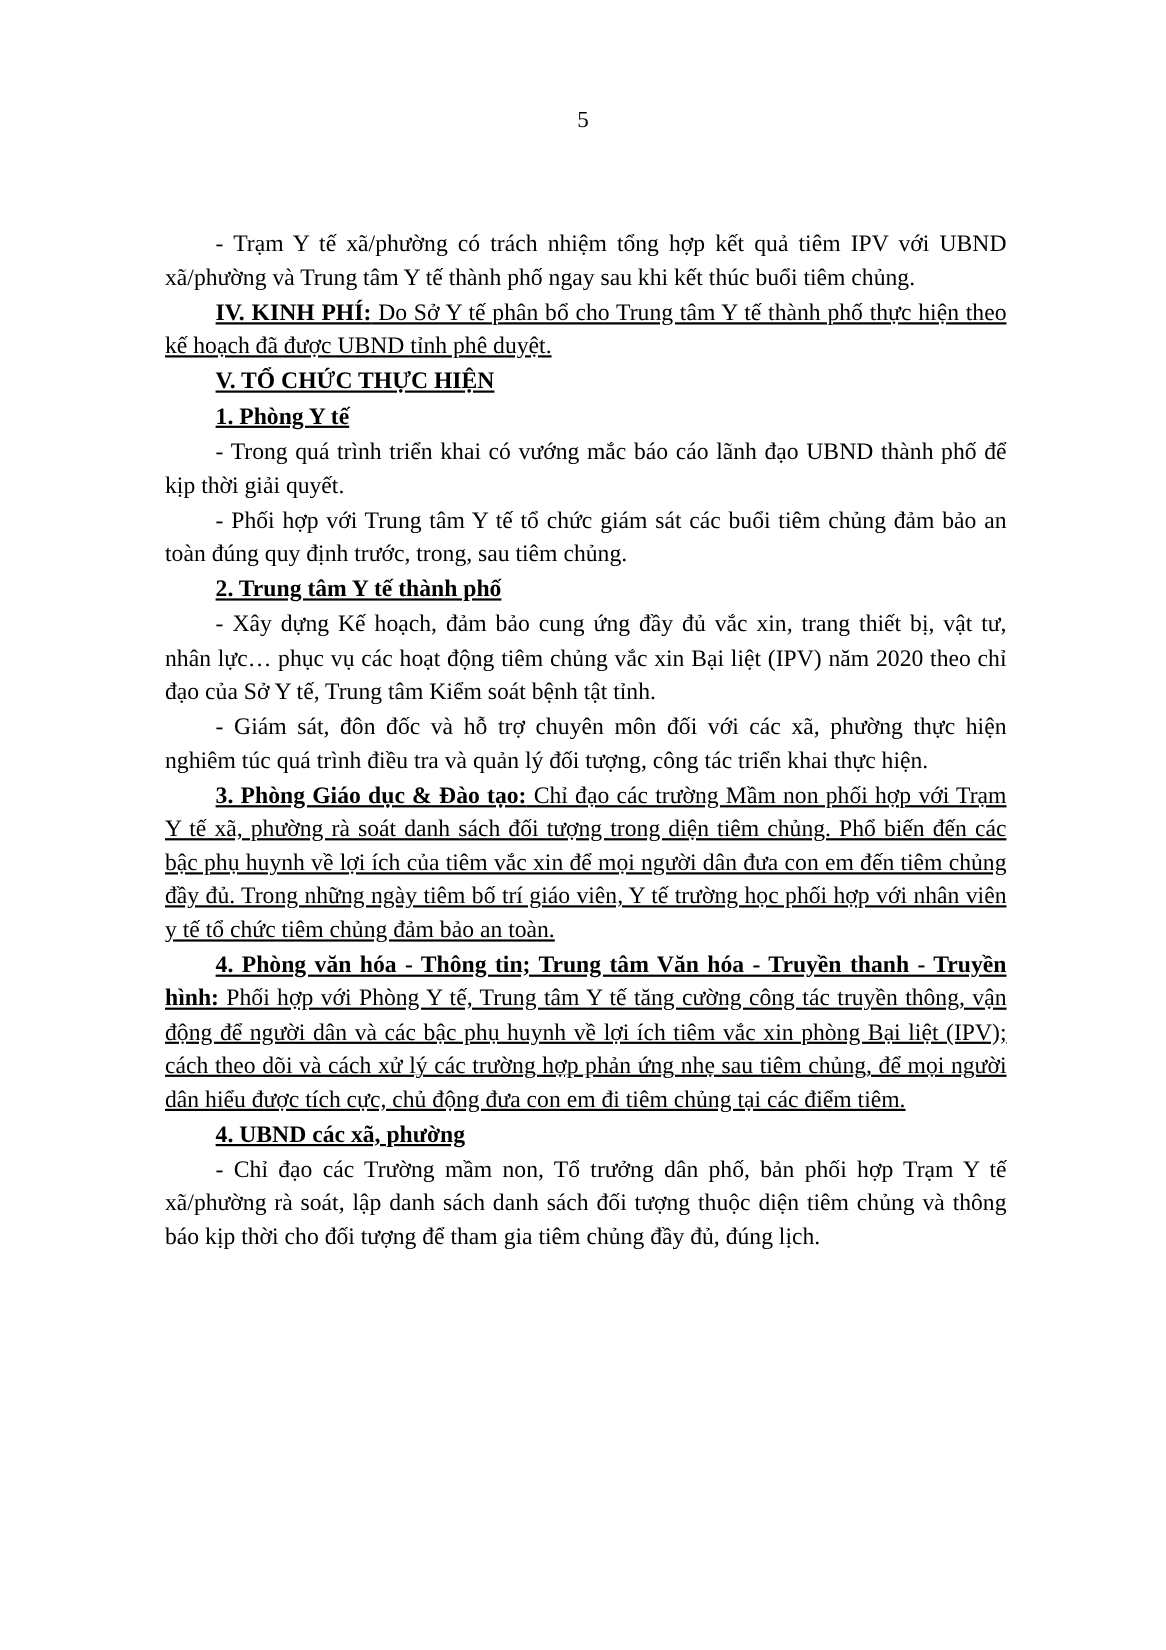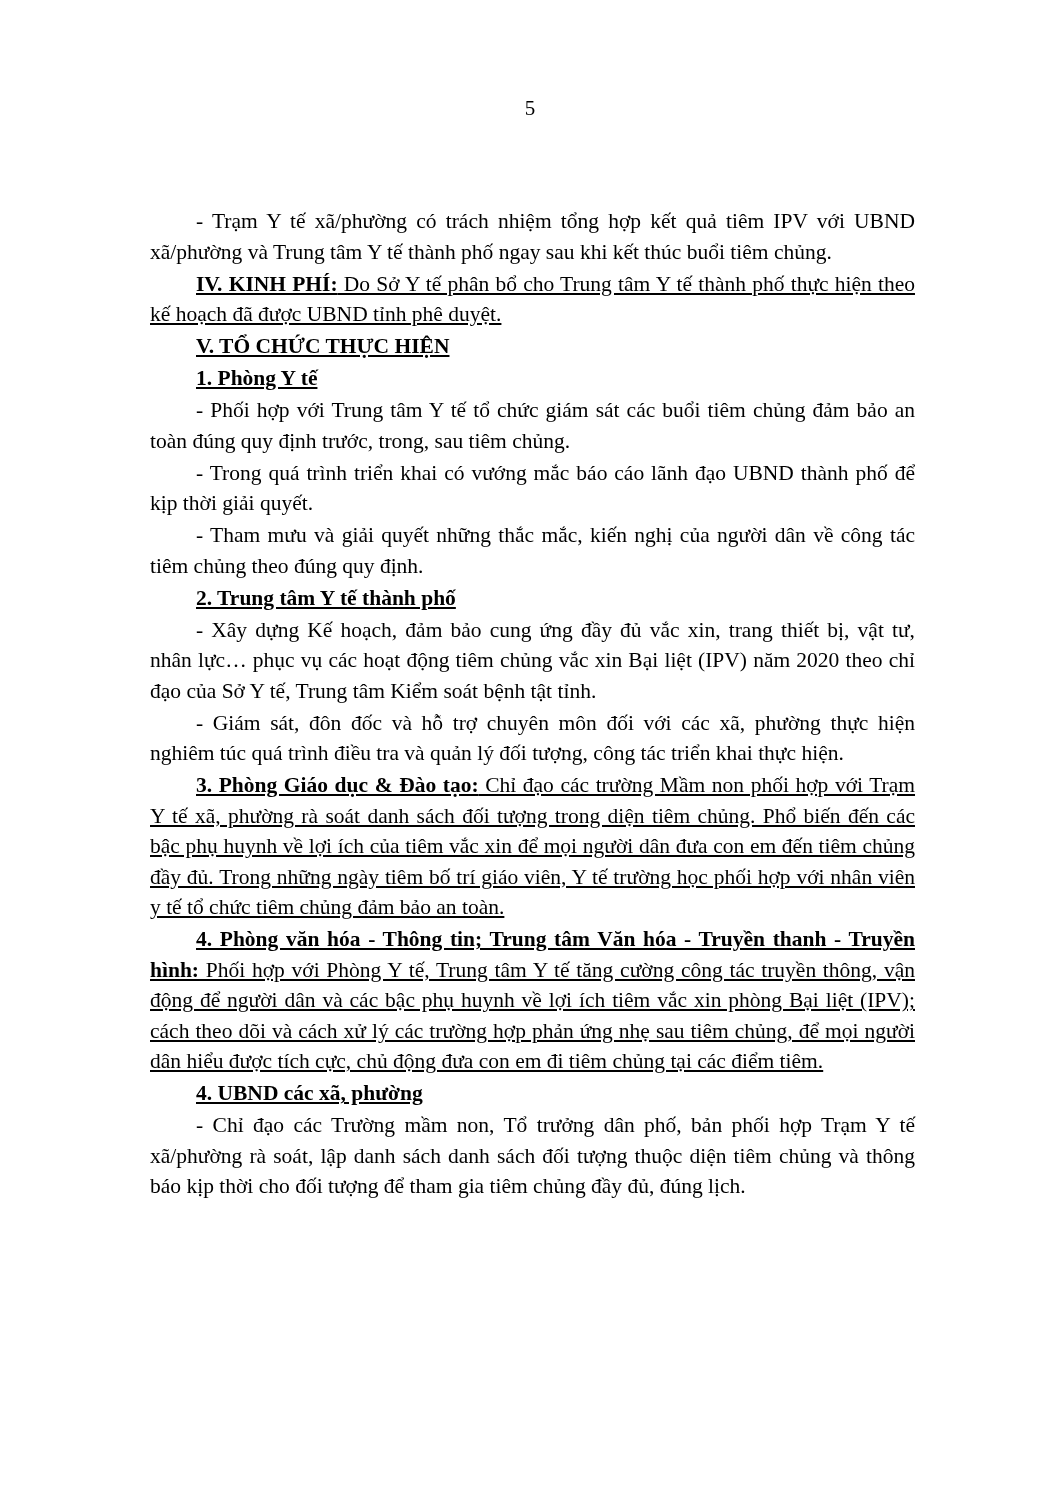--- a/index.html
+++ b/index.html
@@ -61,25 +61,24 @@
 
     <p>- Trạm Y tế xã/phường có trách nhiệm tổng hợp kết quả tiêm IPV với UBND xã/phường và Trung tâm Y tế thành phố ngay sau khi kết thúc buổi tiêm chủng.</p>
 
 
     <p class="heading"><b>IV. KINH PHÍ:</b><span> Do Sở Y tế phân bổ cho Trung tâm Y tế thành phố thực hiện theo kế hoạch đã được UBND tỉnh phê duyệt.</span></p>
 
     <p class="heading"><b>V. TỔ CHỨC THỰC HIỆN</b></p>
 
     <p class="heading"><b>1. Phòng Y tế</b></p>
 
+    <p>- Trong quá trình triển khai có vướng mắc báo cáo lãnh đạo UBND thành phố để kịp thời giải quyết.</p>
+
     <p>- Phối hợp với Trung tâm Y tế tổ chức giám sát các buổi tiêm chủng đảm bảo an toàn đúng quy định trước, trong, sau tiêm chủng.</p>
 
-    <p>- Trong quá trình triển khai có vướng mắc báo cáo lãnh đạo UBND thành phố để kịp thời giải quyết.</p>
-
-    <p>- Tham mưu và giải quyết những thắc mắc, kiến nghị của người dân về công tác tiêm chủng theo đúng quy định.</p>
 
     <p class="heading"><b>2. Trung tâm Y tế thành phố</b></p>
 
     <p>- Xây dựng Kế hoạch, đảm bảo cung ứng đầy đủ vắc xin, trang thiết bị, vật tư, nhân lực… phục vụ các hoạt động tiêm chủng vắc xin Bại liệt (IPV) năm 2020 theo chỉ đạo của Sở Y tế, Trung tâm Kiểm soát bệnh tật tỉnh.</p>
 
 
     <p>- Giám sát, đôn đốc và hỗ trợ chuyên môn đối với các xã, phường thực hiện nghiêm túc quá trình điều tra và quản lý đối tượng, công tác triển khai thực hiện.</p>
 
     <p class="heading"><b>3. Phòng Giáo dục &amp; Đào tạo:</b><span> Chỉ đạo các trường Mầm non phối hợp với Trạm Y tế xã, phường rà soát danh sách đối tượng trong diện tiêm chủng. Phổ biến đến các bậc phụ huynh về lợi ích của tiêm vắc xin để mọi người dân đưa con em đến tiêm chủng đầy đủ. Trong những ngày tiêm bố trí giáo viên, Y tế trường học phối hợp với nhân viên y tế tổ chức tiêm chủng đảm bảo an toàn.</span></p>
 

